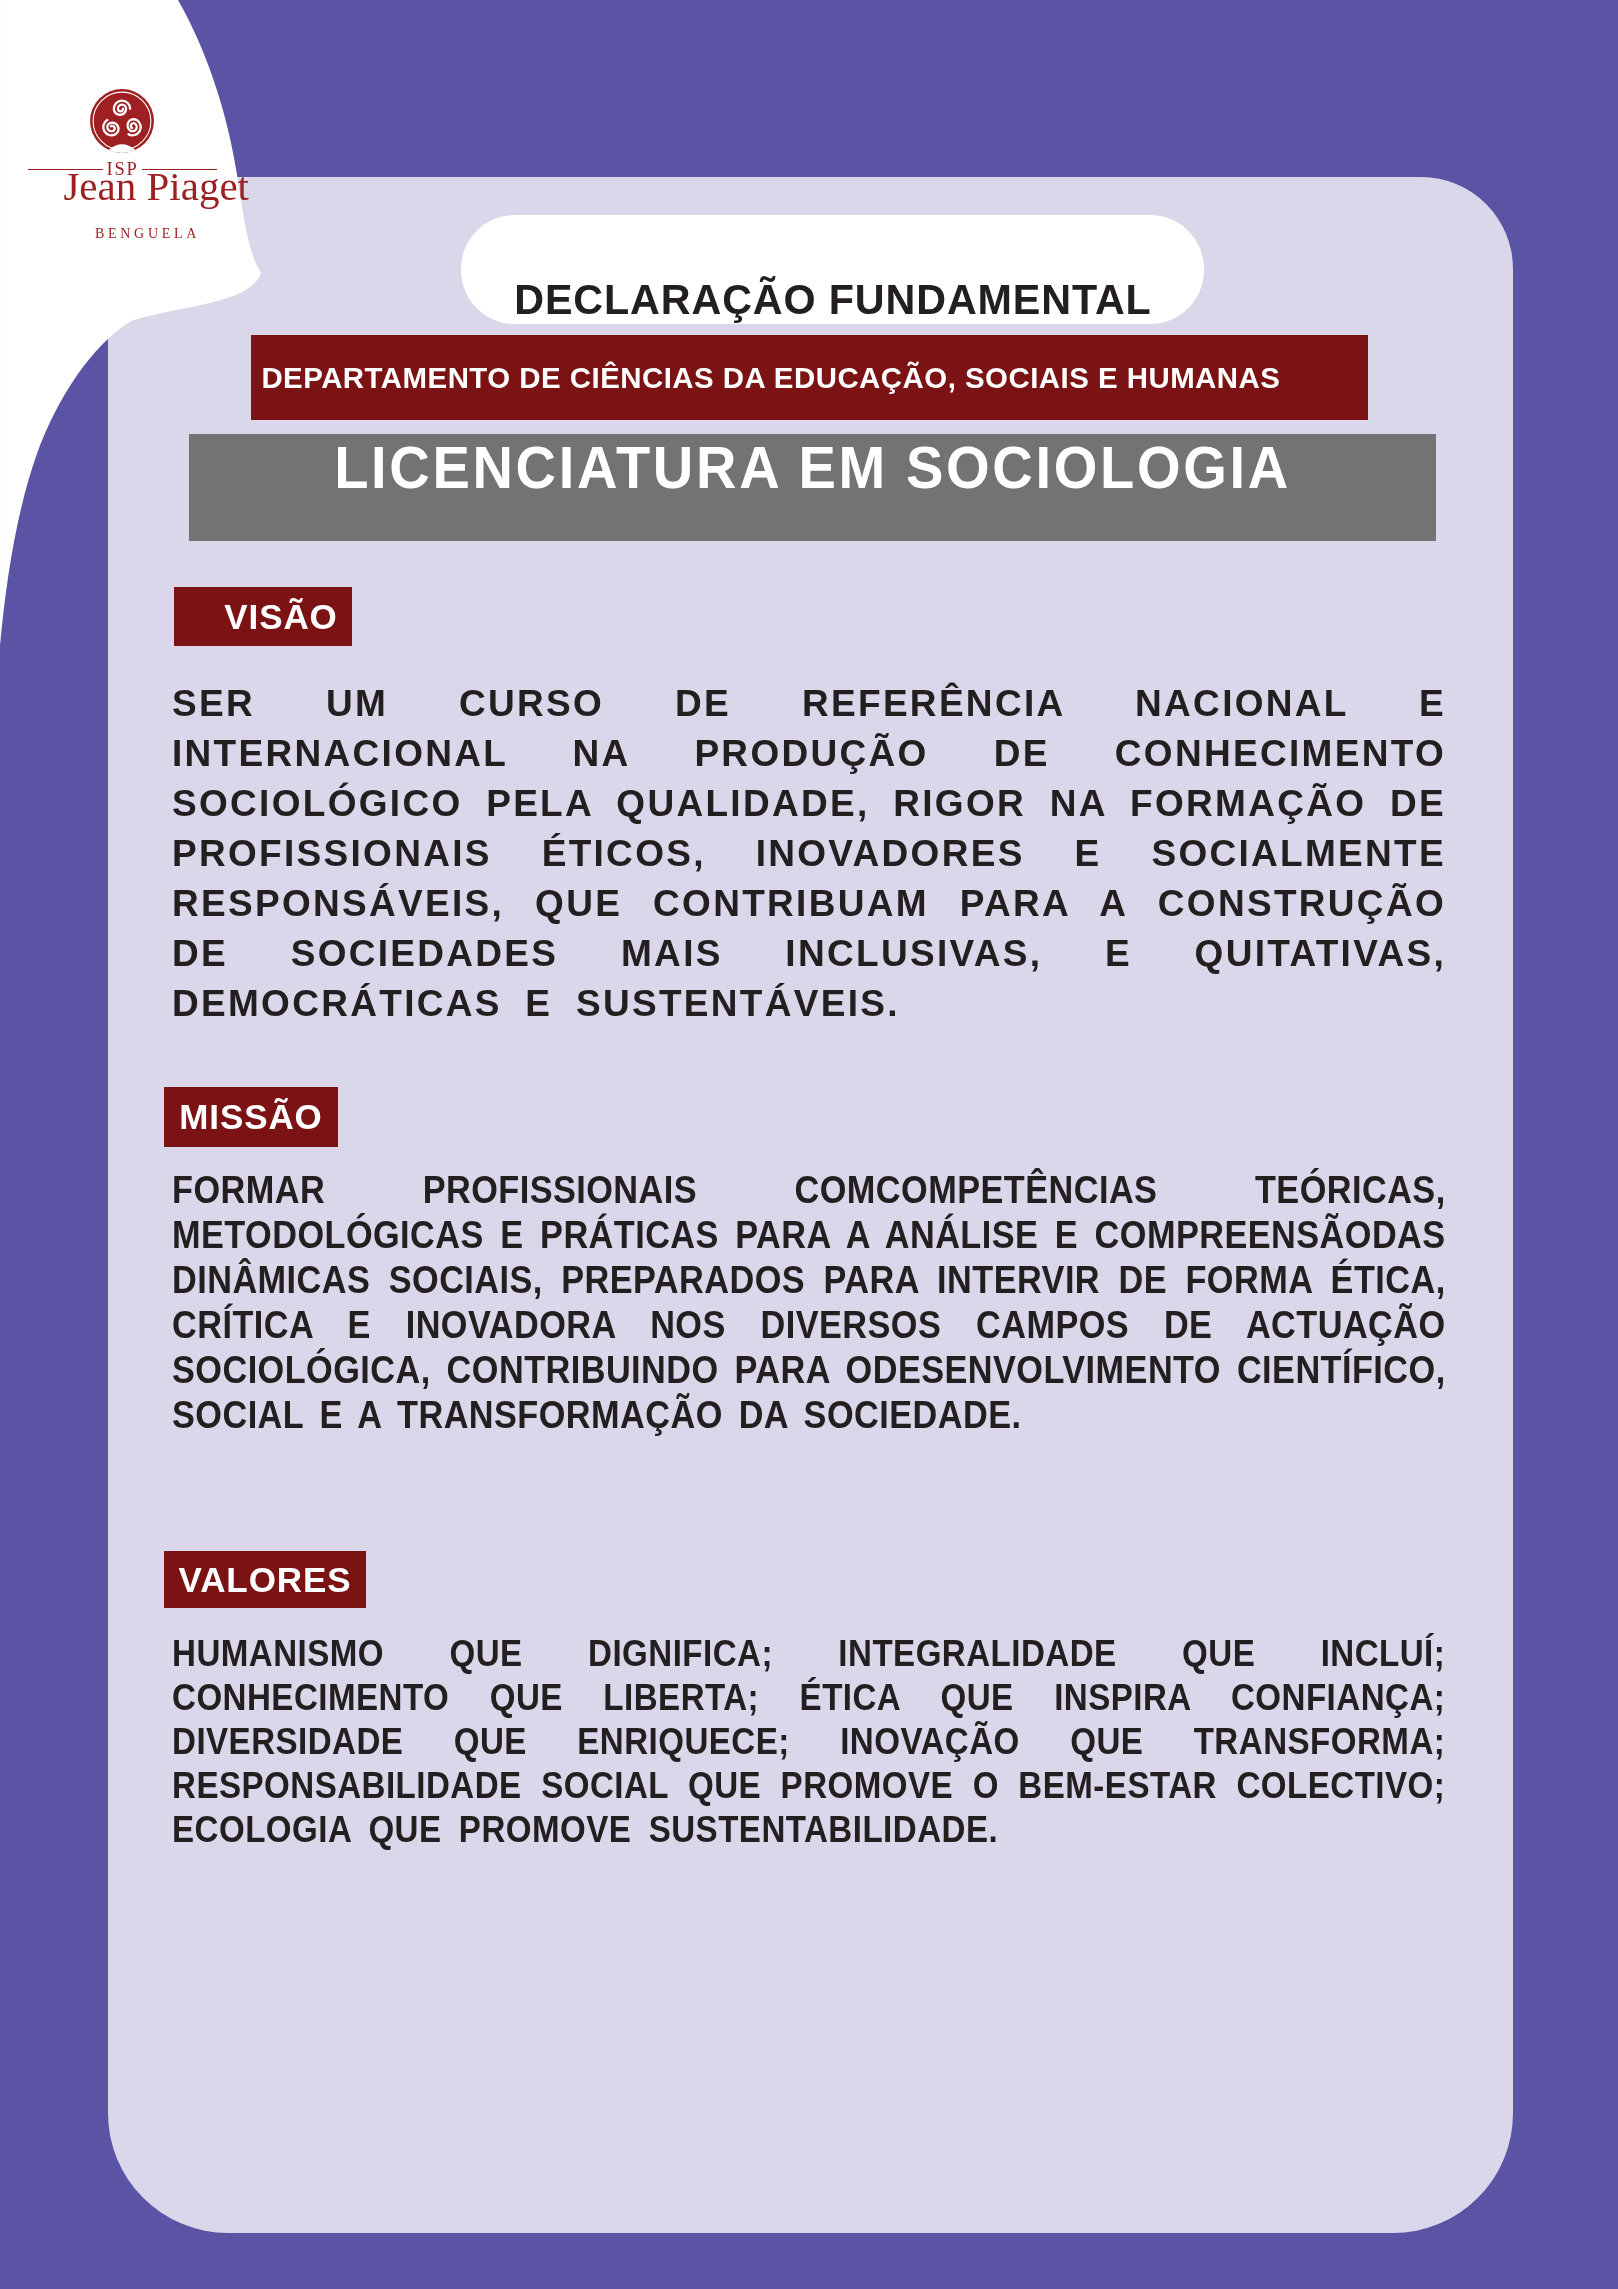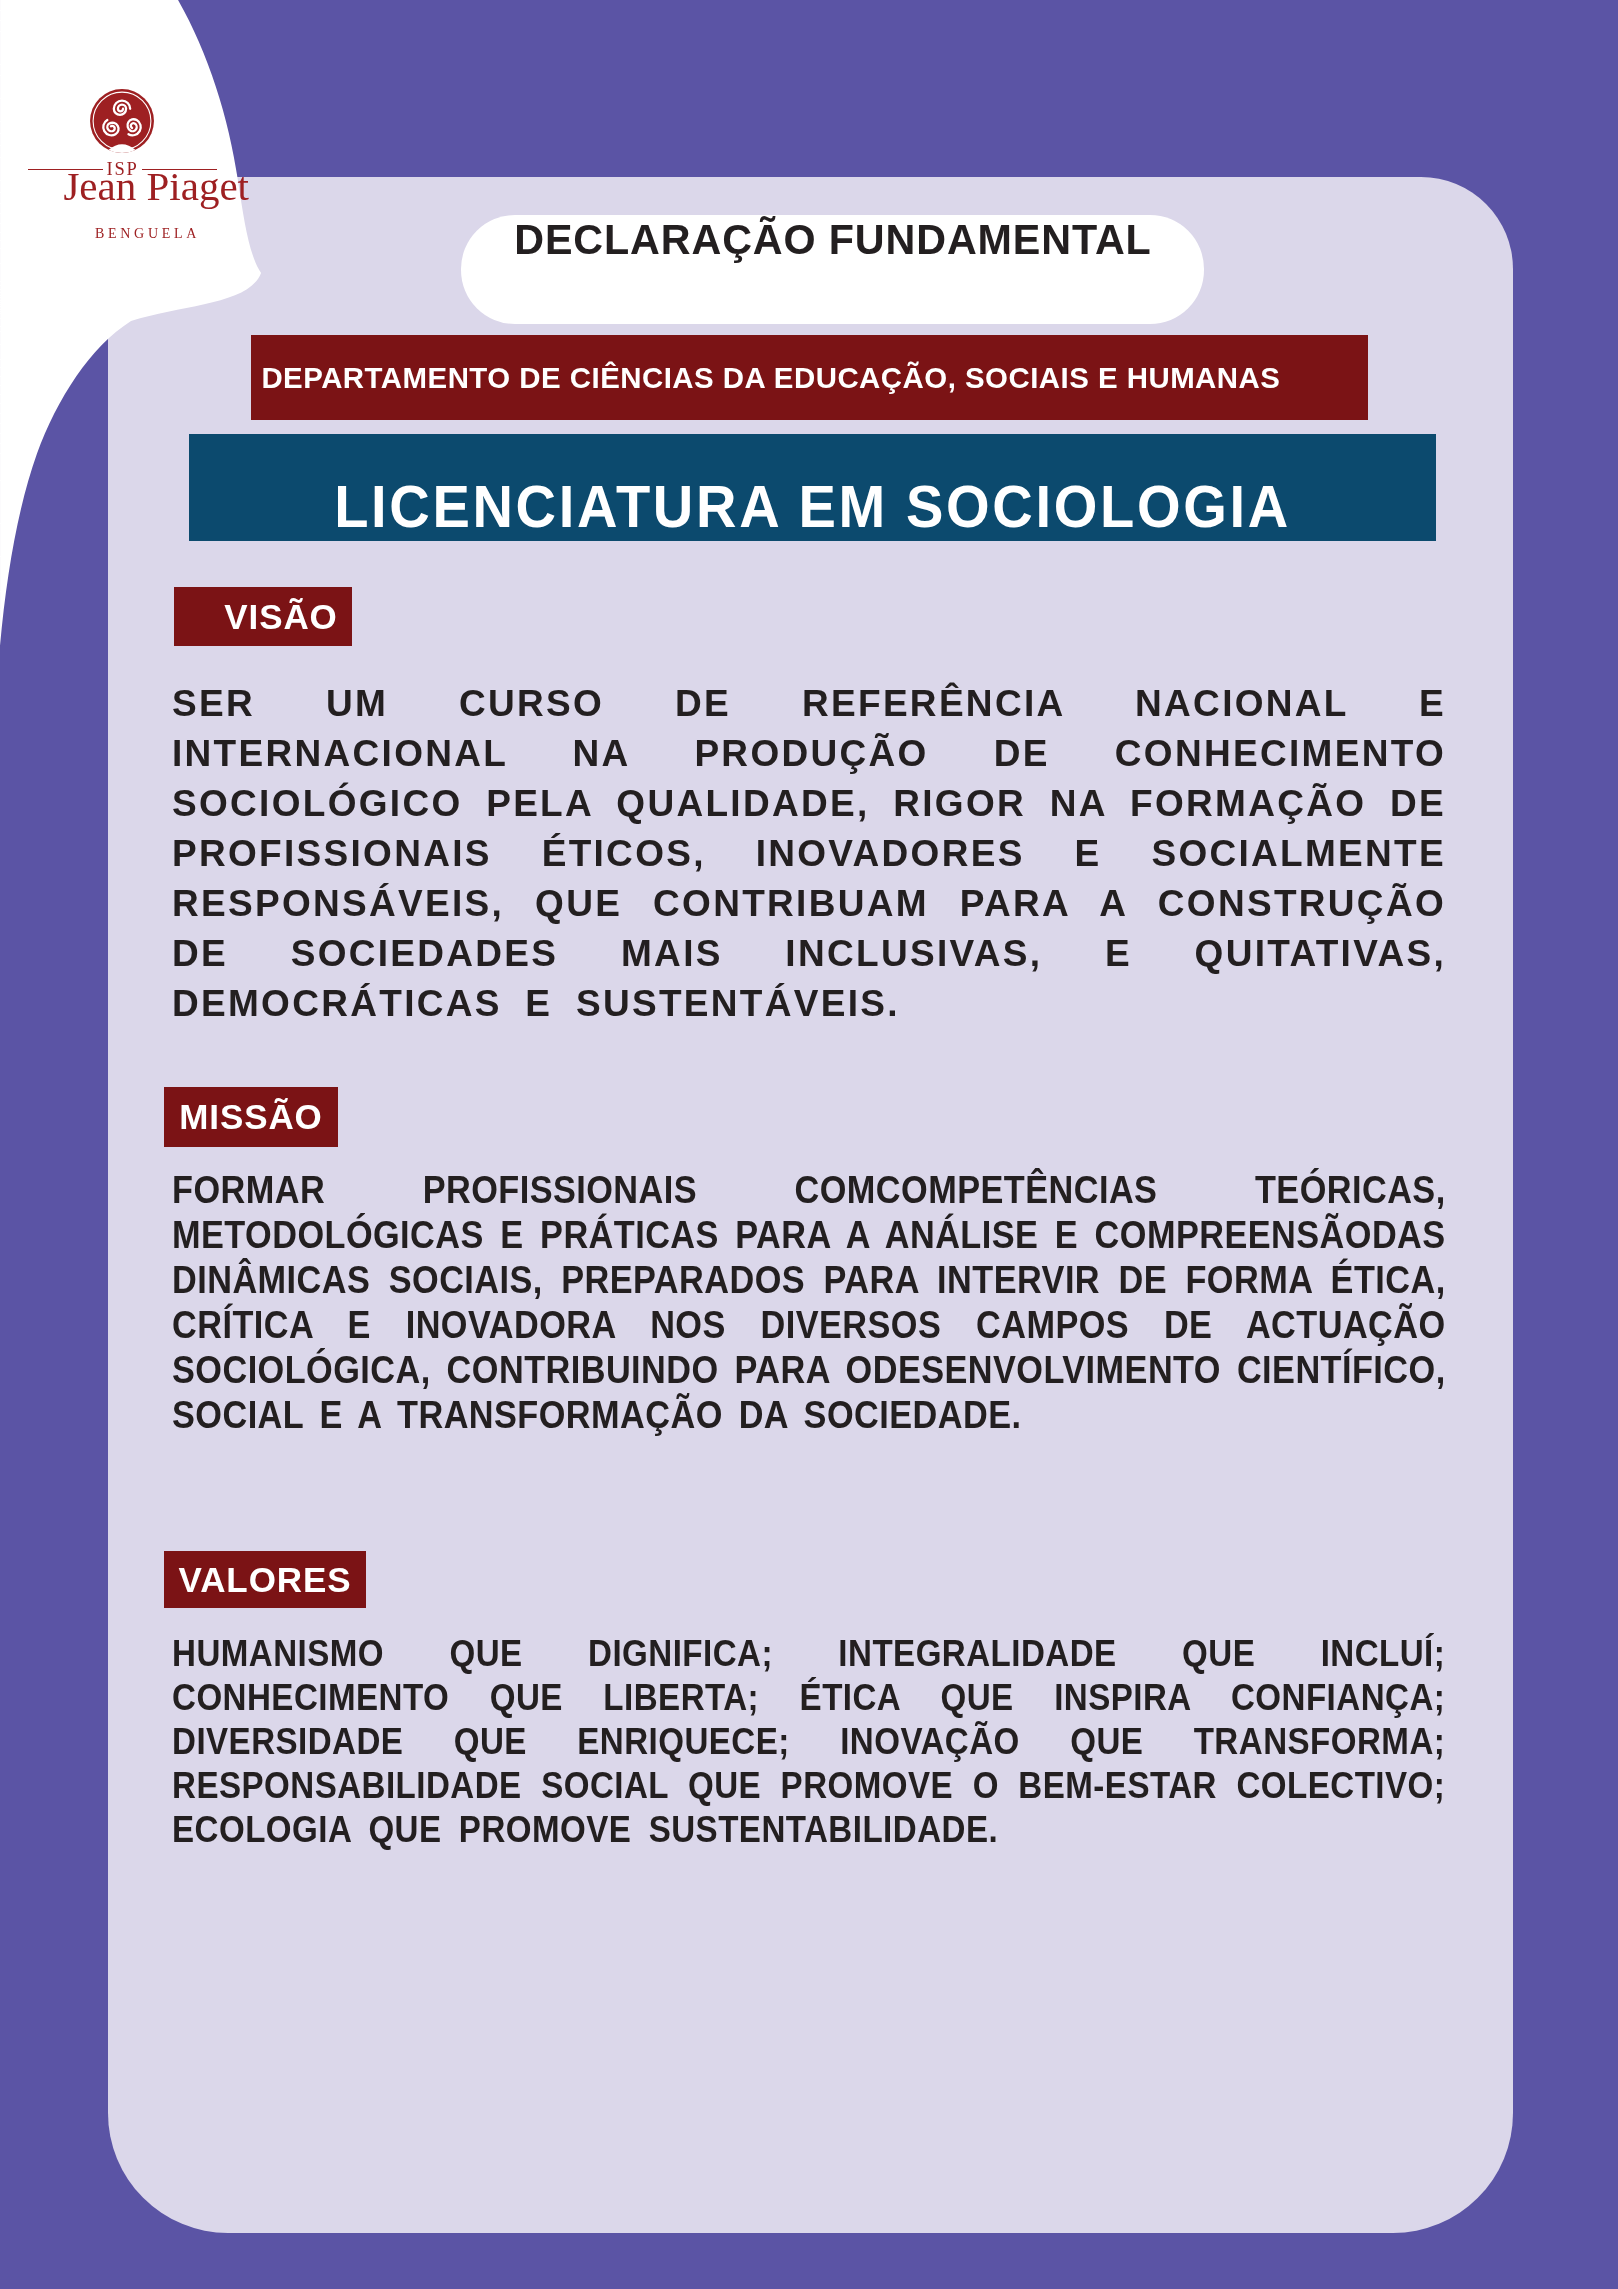--- a/index.html
+++ b/index.html
@@ -29,39 +29,39 @@
     position:absolute;left:0px;top:107px;width:249px;text-align:right;
     font-family:"Liberation Serif", serif;font-size:41px;color:#9e2022;
   }
   #logo-campus{
     position:absolute;left:0px;top:171px;width:215px;text-align:center;
     font-family:"Liberation Serif", serif;font-size:14px;letter-spacing:3.7px;color:#9e2022;padding-left:40px;
   }
   
   #pill{
     left:461px;top:215px;width:743px;height:109px;border-radius:54px;
-    background:#ffffff;display:flex;align-items:flex-start;justify-content:center;
+    background:#ffffff;display:flex;align-items:flex-end;justify-content:center;
   }
   #pill span{
     font-size:43px;font-weight:bold;color:#231f20;letter-spacing:0.9px;
     transform:scaleX(0.96);white-space:nowrap;
   }
   
   #dept{
     left:251px;top:335px;width:1117px;height:85px;background:#7b1315;
     display:flex;align-items:center;
   }
   #dept span{
     color:#ffffff;font-size:30px;font-weight:bold;letter-spacing:0.5px;
     transform:scaleX(0.98);white-space:nowrap;
   }
   
   #course{
-    left:189px;top:434px;width:1247px;height:107px;background:#0c4a6e;
-    display:flex;align-items:flex-end;justify-content:center;
+    left:189px;top:434px;width:1247px;height:107px;background:#737373;
+    display:flex;align-items:flex-start;justify-content:center;
   }
   #course span{
     color:#ffffff;font-size:59px;font-weight:bold;letter-spacing:2.8px;
     transform:scaleX(0.95);white-space:nowrap;
   }
   
   .badge{
     background:#7b1315;color:#ffffff;font-weight:bold;font-size:35px;
     display:flex;align-items:center;justify-content:center;letter-spacing:0.9px;
   }

